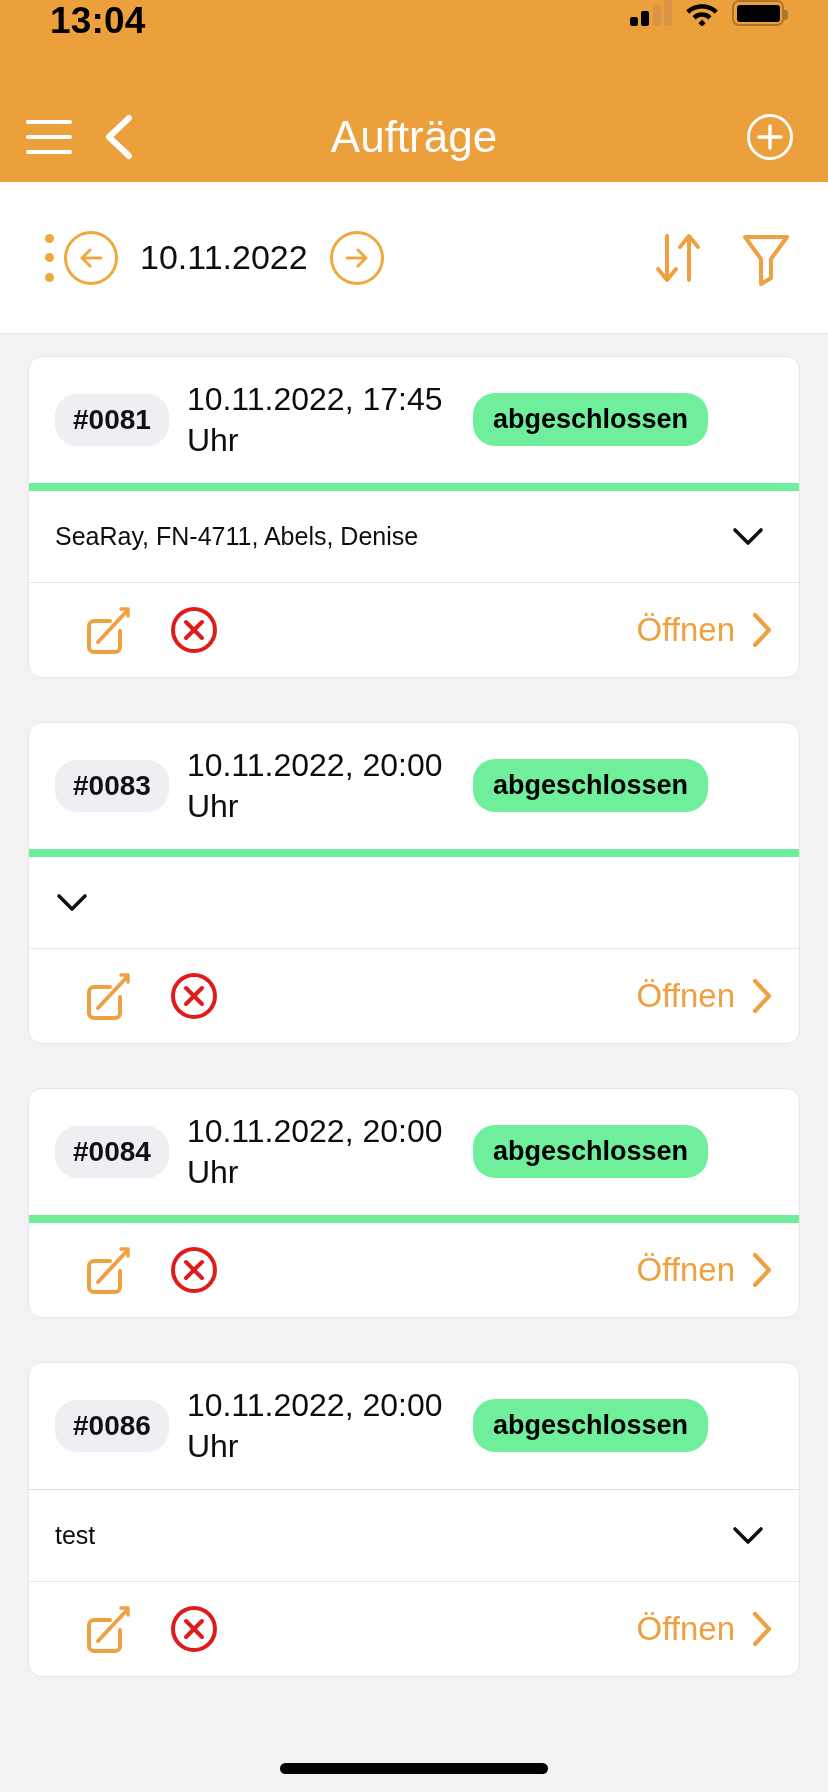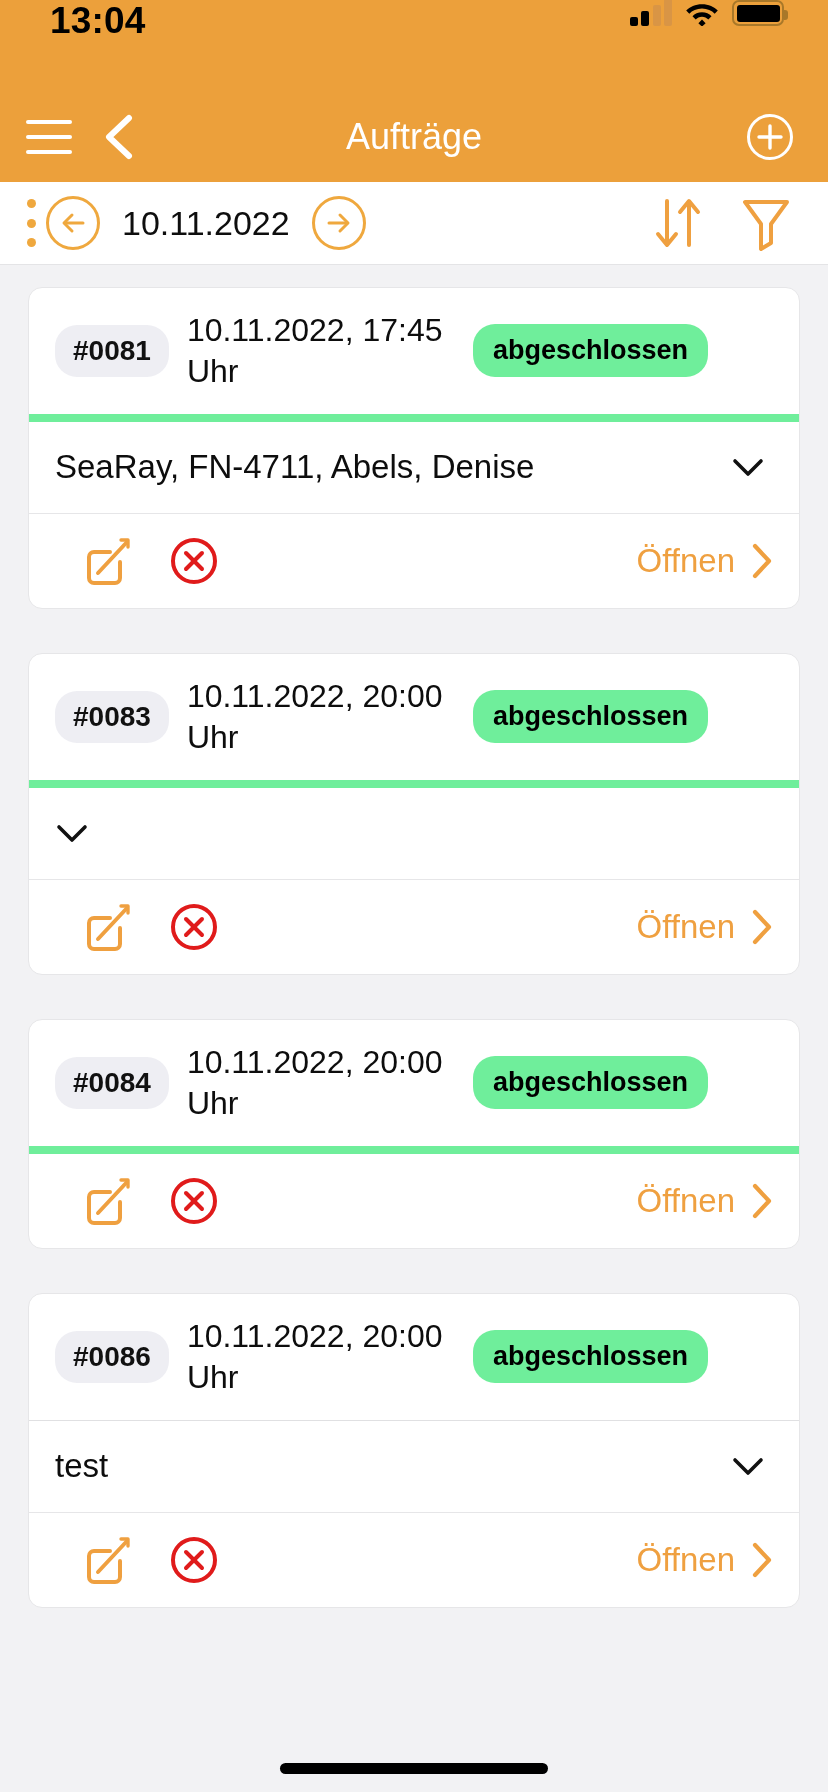--- a/index.html
+++ b/index.html
@@ -71,39 +71,39 @@
   .nav-back {
     margin-left: 26px;
     width: 40px; height: 48px;
     display: flex; align-items: center; justify-content: center;
     cursor: pointer;
   }
   .nav-title {
     position: absolute;
     left: 0; right: 0;
     text-align: center;
-    font-size: 36px;
+    font-size: 44px;
     color: #fff;
     font-weight: 400;
     pointer-events: none;
   }
   .nav-add {
     margin-left: auto;
     width: 48px; height: 48px;
     position: relative;
     cursor: pointer;
   }
 
   
   .toolbar {
-    height: 83px;
+    height: 152px;
     background: #fff;
     display: flex;
     align-items: center;
-    padding: 0 36px 0 16px;
+    padding: 0 36px 0 34px;
     border-bottom: 1px solid #e4e4e6;
   }
   .kebab {
     width: 30px; height: 56px;
     display: flex; flex-direction: column; align-items: center;
     justify-content: space-between;
     padding: 4px 0;
     cursor: pointer;
   }
   .kebab i { width: 9px; height: 9px; border-radius: 50%; background: #EFA83E; display: block; }
@@ -176,21 +176,21 @@
   .status-bar-line.plain { height: 1px; background: #e0e0e2; }
 
   .card-desc {
     display: flex;
     align-items: center;
     padding: 26px 26px 26px 26px;
     border-bottom: 1px solid #e6e6e8;
     min-height: 92px;
   }
   .desc-text {
-    font-size: 33px;
+    font-size: 25px;
     color: #0d0d0d;
     flex: 1;
   }
   .chevron-down { width: 34px; height: 22px; flex: none; margin-right: 8px; cursor: pointer; }
 
   .card-actions {
     display: flex;
     align-items: center;
     padding: 18px 26px 18px 54px;
     min-height: 94px;

